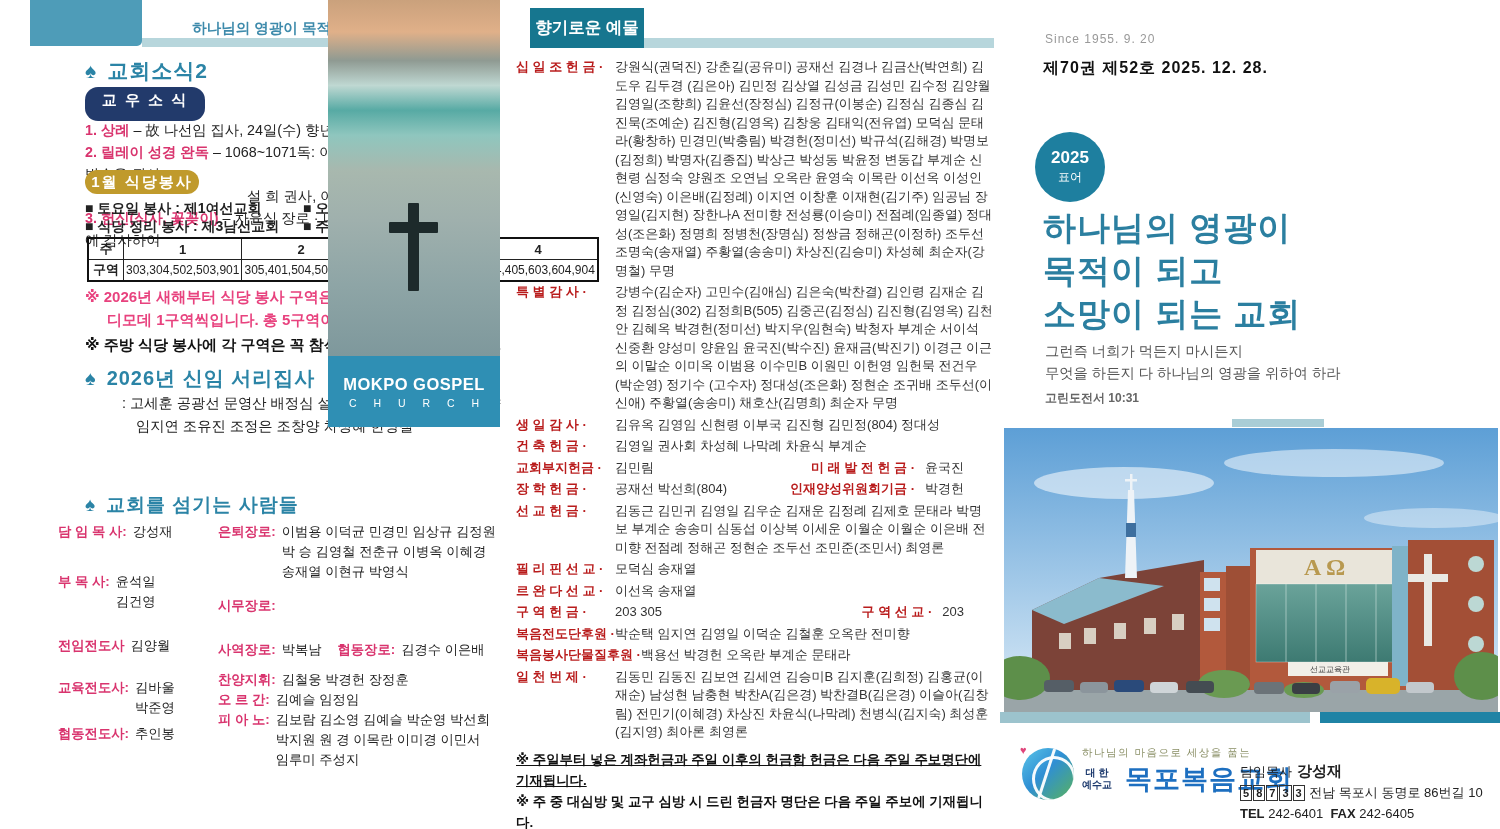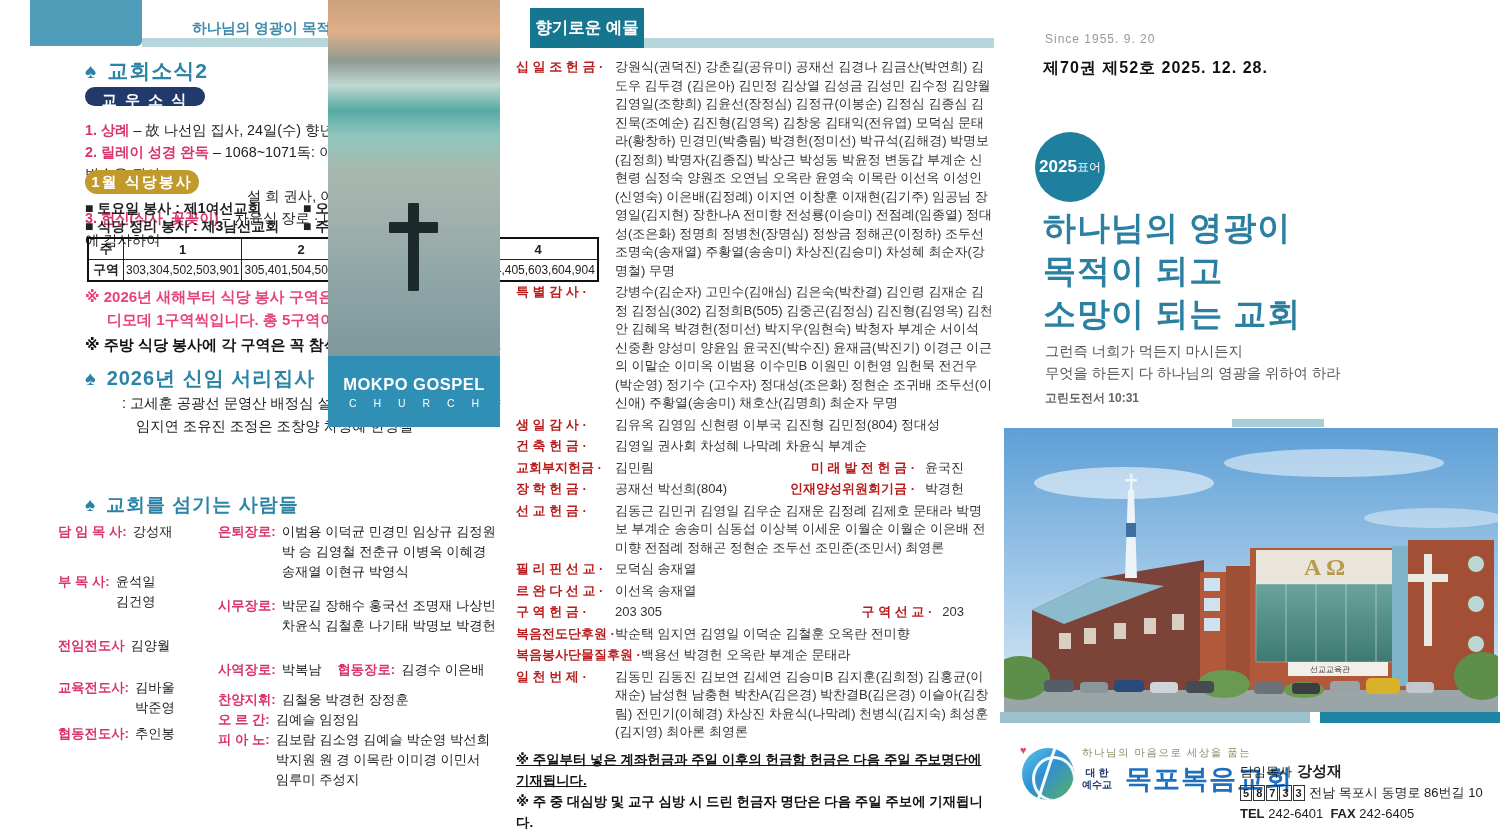--- a/index.html
+++ b/index.html
@@ -42,21 +42,21 @@
   .m-row{display:flex;margin-bottom:3px;}
   .olabel{color:#b91c1c;font-weight:bold;white-space:nowrap;min-width:99px;}
   .otext{flex:1;}
   .pair2{display:flex;margin-left:auto;padding-right:30px;align-items:center;}
   .pair2 .olabel{min-width:0;margin-right:10px;}
   .mnotes{font-weight:bold;font-size:13.4px;color:#111;line-height:21px;margin-top:7px;}
   .mnotes .u{text-decoration:underline;}
   
   .since{color:#999;font-size:12px;letter-spacing:1px;}
   .vol{color:#111;font-size:16px;font-weight:600;letter-spacing:1px;}
-  .badge{width:70px;height:70px;border-radius:50%;background:#1e7f9f;color:#fff;display:flex;flex-direction:row;align-items:center;justify-content:center;}
+  .badge{width:70px;height:70px;border-radius:50%;background:#1e7f9f;color:#fff;display:flex;flex-direction:column;align-items:center;justify-content:center;}
   .badge .b1{font-weight:bold;font-size:17px;}
   .badge .b2{font-size:12px;margin-top:1px;}
   .motto{color:#2b7fa0;font-weight:bold;font-size:33px;line-height:43px;letter-spacing:1px;}
   .verse{color:#555;font-size:14.3px;line-height:22px;}
   .vref{color:#666;font-size:12px;font-weight:bold;}
   .beach{left:328px;top:0;width:172px;height:356px;
      background:linear-gradient(180deg,#caa17c 0%,#e0b089 9%,#8f9a92 17%,#bfd8d2 24%,#57aaa4 31%,#8fc6be 38%,#a8b8ae 48%,#9fb0ad 62%,#8ea5a6 80%,#7e989c 100%);}
   .beach .cross-v{position:absolute;left:80px;top:203px;width:11px;height:88px;background:#1d2a2b;border-radius:1px;}
   .beach .cross-h{position:absolute;left:61px;top:222px;width:49px;height:11px;background:#1d2a2b;border-radius:1px;}
   .band{left:328px;top:356px;width:172px;height:71px;background:#2f8fb4;color:#fff;display:flex;flex-direction:column;align-items:center;justify-content:center;}
@@ -84,21 +84,21 @@
 
 <div id="page">
 
   <div class="abs top-rect"></div>
   <div class="abs slogan">하나님의 영광이 목적이 되고 소망이 되는 교회</div>
   <div class="abs hbar" style="left:142px;top:38px;width:356px;"></div>
 
   <div class="abs sec-title" style="left:85px;top:57px;">
     <span class="spade">♠</span><span>교회소식2</span>
   </div>
-  <div class="abs pill pill-navy" style="left:85px;top:87px;width:120px;height:19px;line-height:25px;">교 우 소 식</div>
+  <div class="abs pill pill-navy" style="left:85px;top:87px;width:120px;height:34px;line-height:25px;">교 우 소 식</div>
 
   <div class="abs news" style="left:85px;top:119px;">
     <div><span class="tit"><span>1.</span> <span>상례</span></span> <span>– 故 나선임 집사, 24일(수) 향년 63세(3여)</span></div>
     <div><span class="tit"><span>2.</span> <span>릴레이 성경 완독</span></span> <span>– 1068~1071독: 이혜경 장로, 윤영숙 권사, 박순옥 권사,</span></div>
     <div class="cont2">설   희 권사, 이영숙 권사</div>
     <div><span class="tit"><span>3.</span> <span>헌신(식사, 꽃꽂이)</span></span> <span>– 차윤식 장로 · 나막례 권사: 하나님의 은혜에 감사하여</span></div>
   </div>
 
   <div class="abs pill pill-gold" style="left:85px;top:170px;width:114px;height:24px;line-height:24px;">1월 식당봉사</div>
   <div class="abs" style="left:85px;top:199px;">
@@ -182,24 +182,20 @@
       <div class="sEnt" style="margin-bottom:14px;">
           <span class="role">은퇴장로:</span>
           <span class="nmblock">
             <div>이범용 이덕균 민경민 임상규 김정원</div>
             <div>박   승 김영철 전춘규 이병옥 이혜경</div>
             <div>송재열 이현규 박영식</div>
           </span>
         </div>
       <div class="sEnt" style="margin-bottom:24px;">
           <span class="role">시무장로:</span>
-          <span class="nmblock">
-            <div>박문길 장해수 홍국선 조명재 나상빈</div>
-            <div>차윤식 김철훈 나기태 박명보 박경헌</div>
-          </span>
         </div>
       <div class="sEnt" style="margin-bottom:10px;">
           <span class="role">사역장로:</span>
           <span class="nm">박복남</span>
           <span class="role" style="margin-left:16px;">협동장로:</span>
           <span class="nm">김경수 이은배</span>
         </div>
       <div class="sEnt" style="margin-bottom:0;">
           <span class="role">찬양지휘:</span>
           <span class="nm">김철웅 박경헌 장정훈</span>

